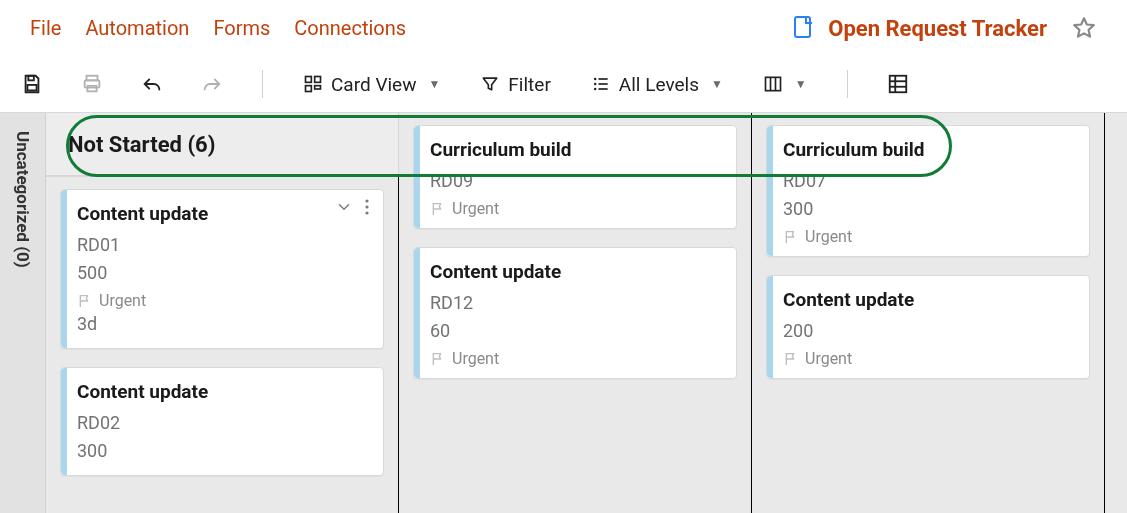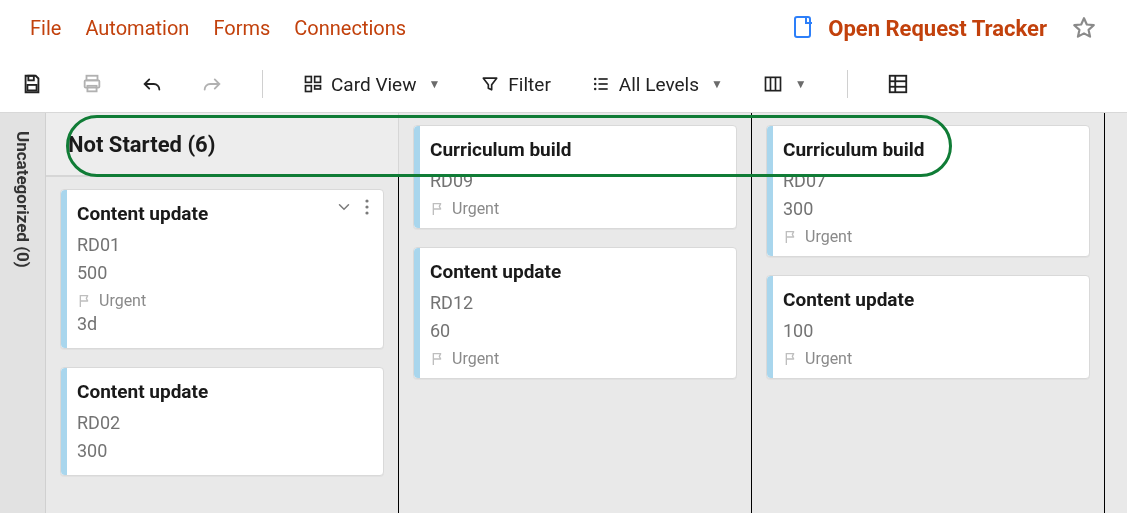--- a/index.html
+++ b/index.html
@@ -230,21 +230,21 @@
               <span>
                 <svg width="16" height="16" viewBox="0 0 24 24">
                   <path d="M5 3v18M5 4h11l-2 4 2 4H5" fill="none" stroke="#8a8a8a" stroke-width="2" stroke-linejoin="round"></path>
                 </svg>
               </span>
               <span>Urgent</span>
             </div>
           </div>
           <div class="card">
             <div class="title">Content update</div>
-            <div class="row">100</div>
+            <div class="row">200</div>
             <div class="flag-row">
               <span>
                 <svg width="16" height="16" viewBox="0 0 24 24">
                   <path d="M5 3v18M5 4h11l-2 4 2 4H5" fill="none" stroke="#8a8a8a" stroke-width="2" stroke-linejoin="round"></path>
                 </svg>
               </span>
               <span>Urgent</span>
             </div>
           </div>
         </div>

